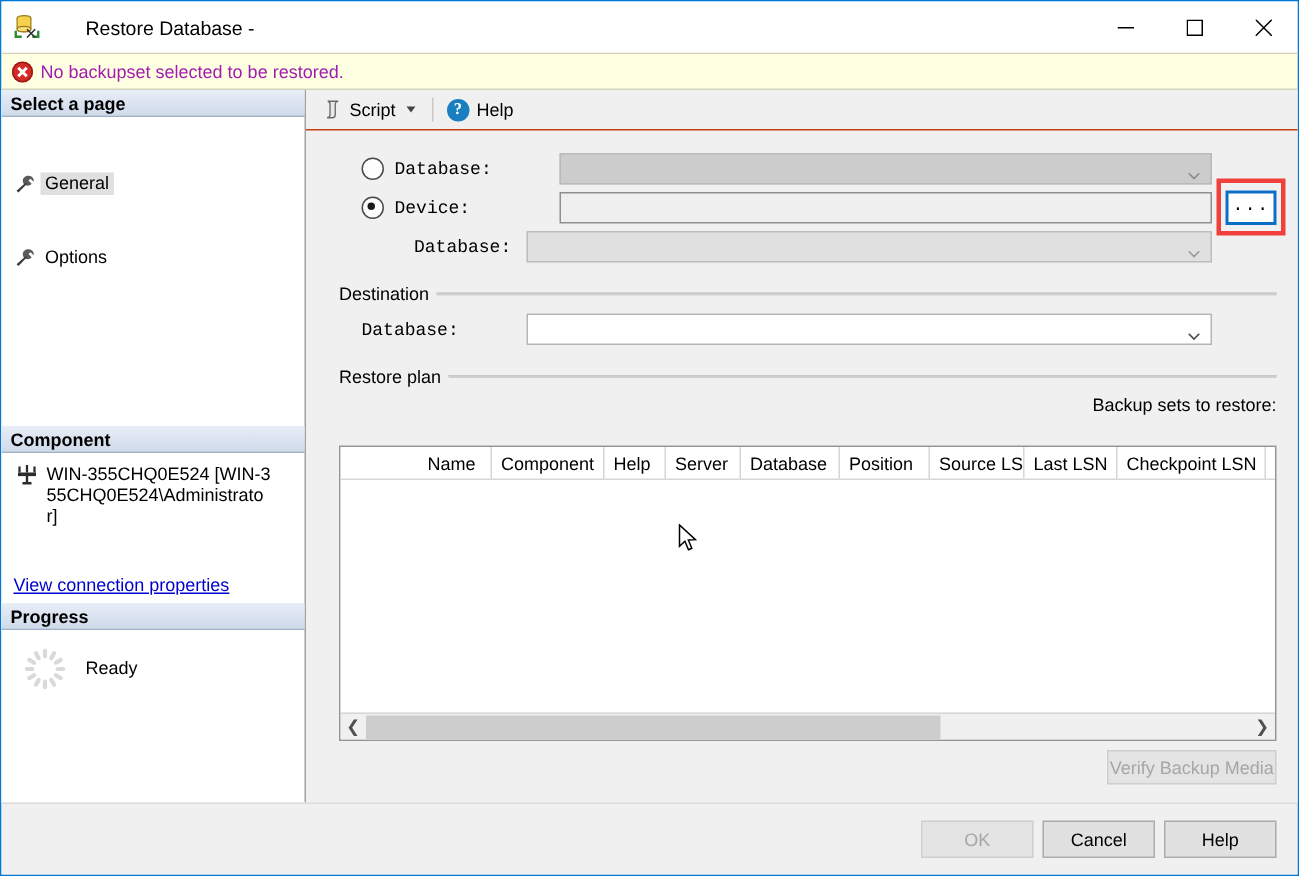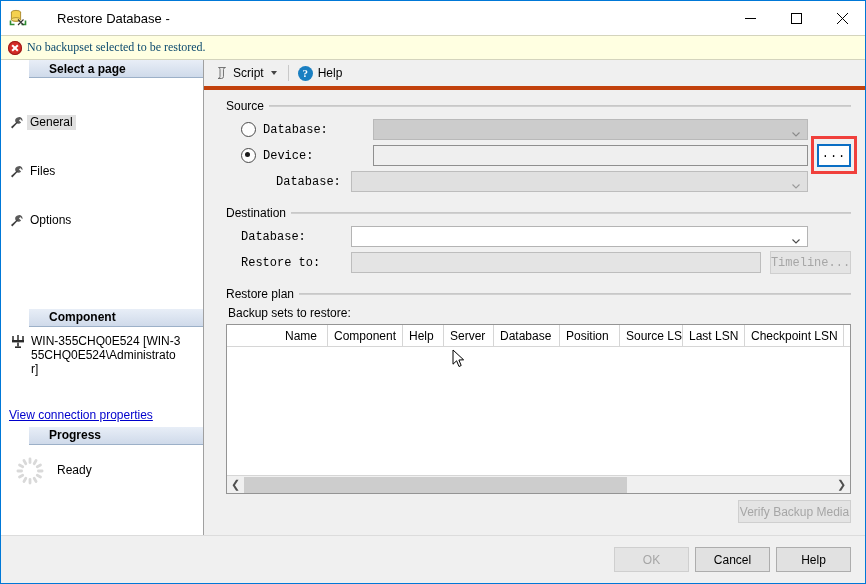--- a/index.html
+++ b/index.html
@@ -81,21 +81,21 @@
     box-shadow: inset 0 0 0 1px #9b1b18;
   }
   .banner-icon::before, .banner-icon::after {
     content:""; position:absolute;
     left: 3px; top: 6px;
     width: 8px; height: 2px;
     background: #ffffff;
   }
   .banner-icon::before { transform: rotate(45deg); }
   .banner-icon::after  { transform: rotate(-45deg); }
-  .banner-text { font-size: 12px; color: #0c4a6e; font-family: Liberation Serif, serif; }
+  .banner-text { font-size: 12px; color: #a21caf; }
 
   
   .body-split {
     flex: 1;
     display: flex;
     min-height: 0;
     background: #f0f0f0;
   }
 
   
@@ -107,25 +107,24 @@
     display: flex;
     flex-direction: column;
   }
   .sect-header {
     height: 17px;
     min-height: 17px;
     background: linear-gradient(to bottom, #e8eef7 0%, #cfdaea 100%);
     border-bottom: 1px solid #9cb0c8;
     display: flex;
     align-items: center;
-    padding-left: 20px;
+    padding-left: 6px;
     font-weight: bold;
     font-size: 12px;
     color: #000;
-    margin-left: 28px;
   }
   .pages-list { padding: 4px 0 0 0; }
   .page-item {
     height: 17px;
     display: flex;
     align-items: center;
     padding-left: 8px;
     cursor: default;
     margin-top: 32px;
   }
@@ -188,21 +187,21 @@
     flex-direction: column;
     background: #f0f0f0;
     min-width: 0;
   }
   .toolbar {
     height: 26px;
     min-height: 26px;
     display: flex;
     align-items: center;
     padding-left: 7px;
-    border-bottom: 4px solid #c2410c;
+    border-bottom: 1px solid #c2410c;
   }
   .tb-item {
     display: flex; align-items: center;
     height: 21px; padding: 0 4px;
     cursor: default;
     font-size: 12px;
   }
   .script-icon { width: 14px; height: 14px; margin-right: 4px; flex:none; }
   .tb-caret {
     width: 0; height: 0;
@@ -333,21 +332,21 @@
     border: 1px solid #adadad;
     background: #e1e1e1;
     display: flex; align-items: center; justify-content: center;
     font-size: 12px;
     cursor: default;
     white-space: nowrap;
   }
   .btn.disabled { color: #a6a6a6; background: #e4e4e4; border-color: #cfcfcf; }
 
   
-  .plan-label { font-size: 12px; margin: 5px 0 4px 2px; }
+  .plan-label { font-size: 12px; margin: 5px 0 20px 2px; text-align: right; }
   .grid-wrap {
     flex: 1;
     min-height: 0;
     border: 1px solid #949494;
     background: #ffffff;
     display: flex;
     flex-direction: column;
     margin-bottom: 6px;
     overflow: hidden;
   }
@@ -469,29 +468,20 @@
       <div class="sect-header">Select a page</div>
       <div class="pages-list">
         <div class="page-item selected">
           <span class="wrench">
             <svg viewBox="0 0 14 13" width="14" height="13">
               <path d="M9.5 1.2 a3.3 3.3 0 1 0 2.6 5.3 l-2.1-2.1 1.3-1.3 2.1 2.1 A3.3 3.3 0 0 0 9.5 1.2 z" fill="#5b5b5b"></path>
               <path d="M8.2 5.6 L2 11.1 l1.3 1.3 L8.9 6.6 z" fill="#3c3c3c"></path>
             </svg>
           </span>
           <span class="page-item-label">General</span>
-        </div>
-        <div class="page-item">
-          <span class="wrench">
-            <svg viewBox="0 0 14 13" width="14" height="13">
-              <path d="M9.5 1.2 a3.3 3.3 0 1 0 2.6 5.3 l-2.1-2.1 1.3-1.3 2.1 2.1 A3.3 3.3 0 0 0 9.5 1.2 z" fill="#5b5b5b"></path>
-              <path d="M8.2 5.6 L2 11.1 l1.3 1.3 L8.9 6.6 z" fill="#3c3c3c"></path>
-            </svg>
-          </span>
-          <span class="page-item-label">Files</span>
         </div>
         <div class="page-item">
           <span class="wrench">
             <svg viewBox="0 0 14 13" width="14" height="13">
               <path d="M9.5 1.2 a3.3 3.3 0 1 0 2.6 5.3 l-2.1-2.1 1.3-1.3 2.1 2.1 A3.3 3.3 0 0 0 9.5 1.2 z" fill="#5b5b5b"></path>
               <path d="M8.2 5.6 L2 11.1 l1.3 1.3 L8.9 6.6 z" fill="#3c3c3c"></path>
             </svg>
           </span>
           <span class="page-item-label">Options</span>
         </div>
@@ -554,24 +544,20 @@
         <div class="tb-sep"></div>
         <div class="tb-item">
           <span class="help-icon">?</span>
           <span>Help</span>
         </div>
       </div>
 
       <div class="main-content">
 
         <div class="group">
-          <div class="group-head">
-            <span class="group-title">Source</span>
-            <span class="group-rule"></span>
-          </div>
           <div class="group-body">
 
             <div class="field-row">
               <span class="radio"></span>
               <span class="field-label lbl-src-db">Database:</span>
               <span class="combo disabled" style="flex:1;">
                 <span class="combo-caret">
                   <svg viewBox="0 0 8 5" width="8" height="5">
                       <path d="M0.5 0.5 L4 4 L7.5 0.5" fill="none" stroke="#8a8a8a" stroke-width="1.1"></path>
                     </svg>
@@ -618,25 +604,20 @@
               <span class="combo" style="flex:1;">
                 <span class="combo-caret">
                   <svg viewBox="0 0 8 5" width="8" height="5">
                       <path d="M0.5 0.5 L4 4 L7.5 0.5" fill="none" stroke="#4a4a4a" stroke-width="1.1"></path>
                     </svg>
                 </span>
               </span>
               <span style="width:43px;"></span>
             </div>
 
-            <div class="field-row">
-              <span class="field-label lbl-dest">Restore to:</span>
-              <span class="txtbox disabled" style="flex:1;"></span>
-              <span class="btn disabled" style="width:81px;margin-left:9px;flex:none;">Timeline...</span>
-            </div>
 
           </div>
         </div>
 
         <div class="group" style="margin-top:6px;display:flex;flex-direction:column;flex:1;min-height:0;">
           <div class="group-head">
             <span class="group-title">Restore plan</span>
             <span class="group-rule"></span>
           </div>
 

